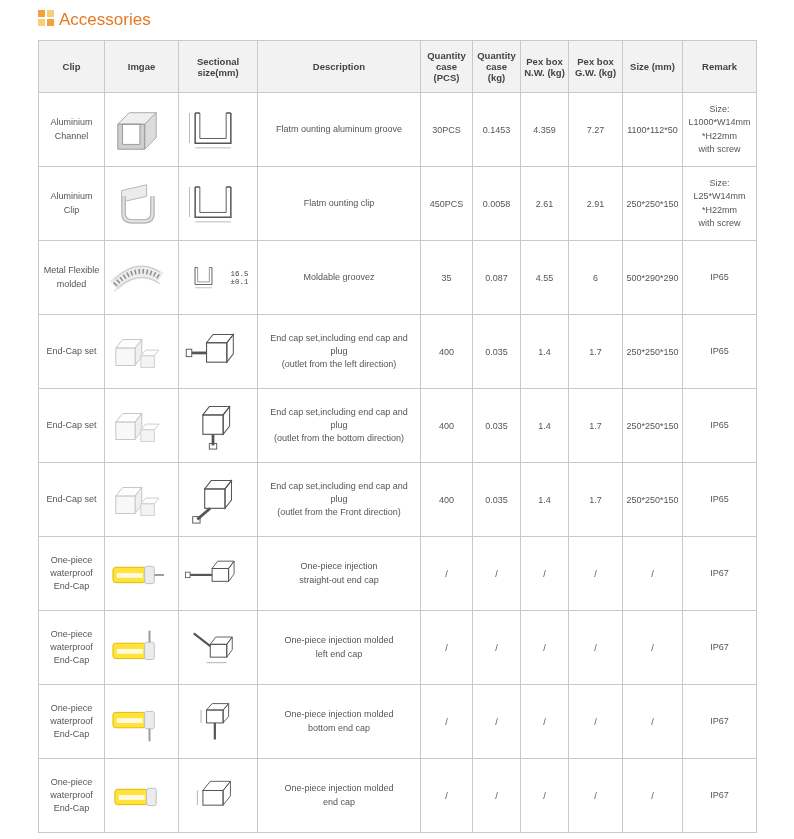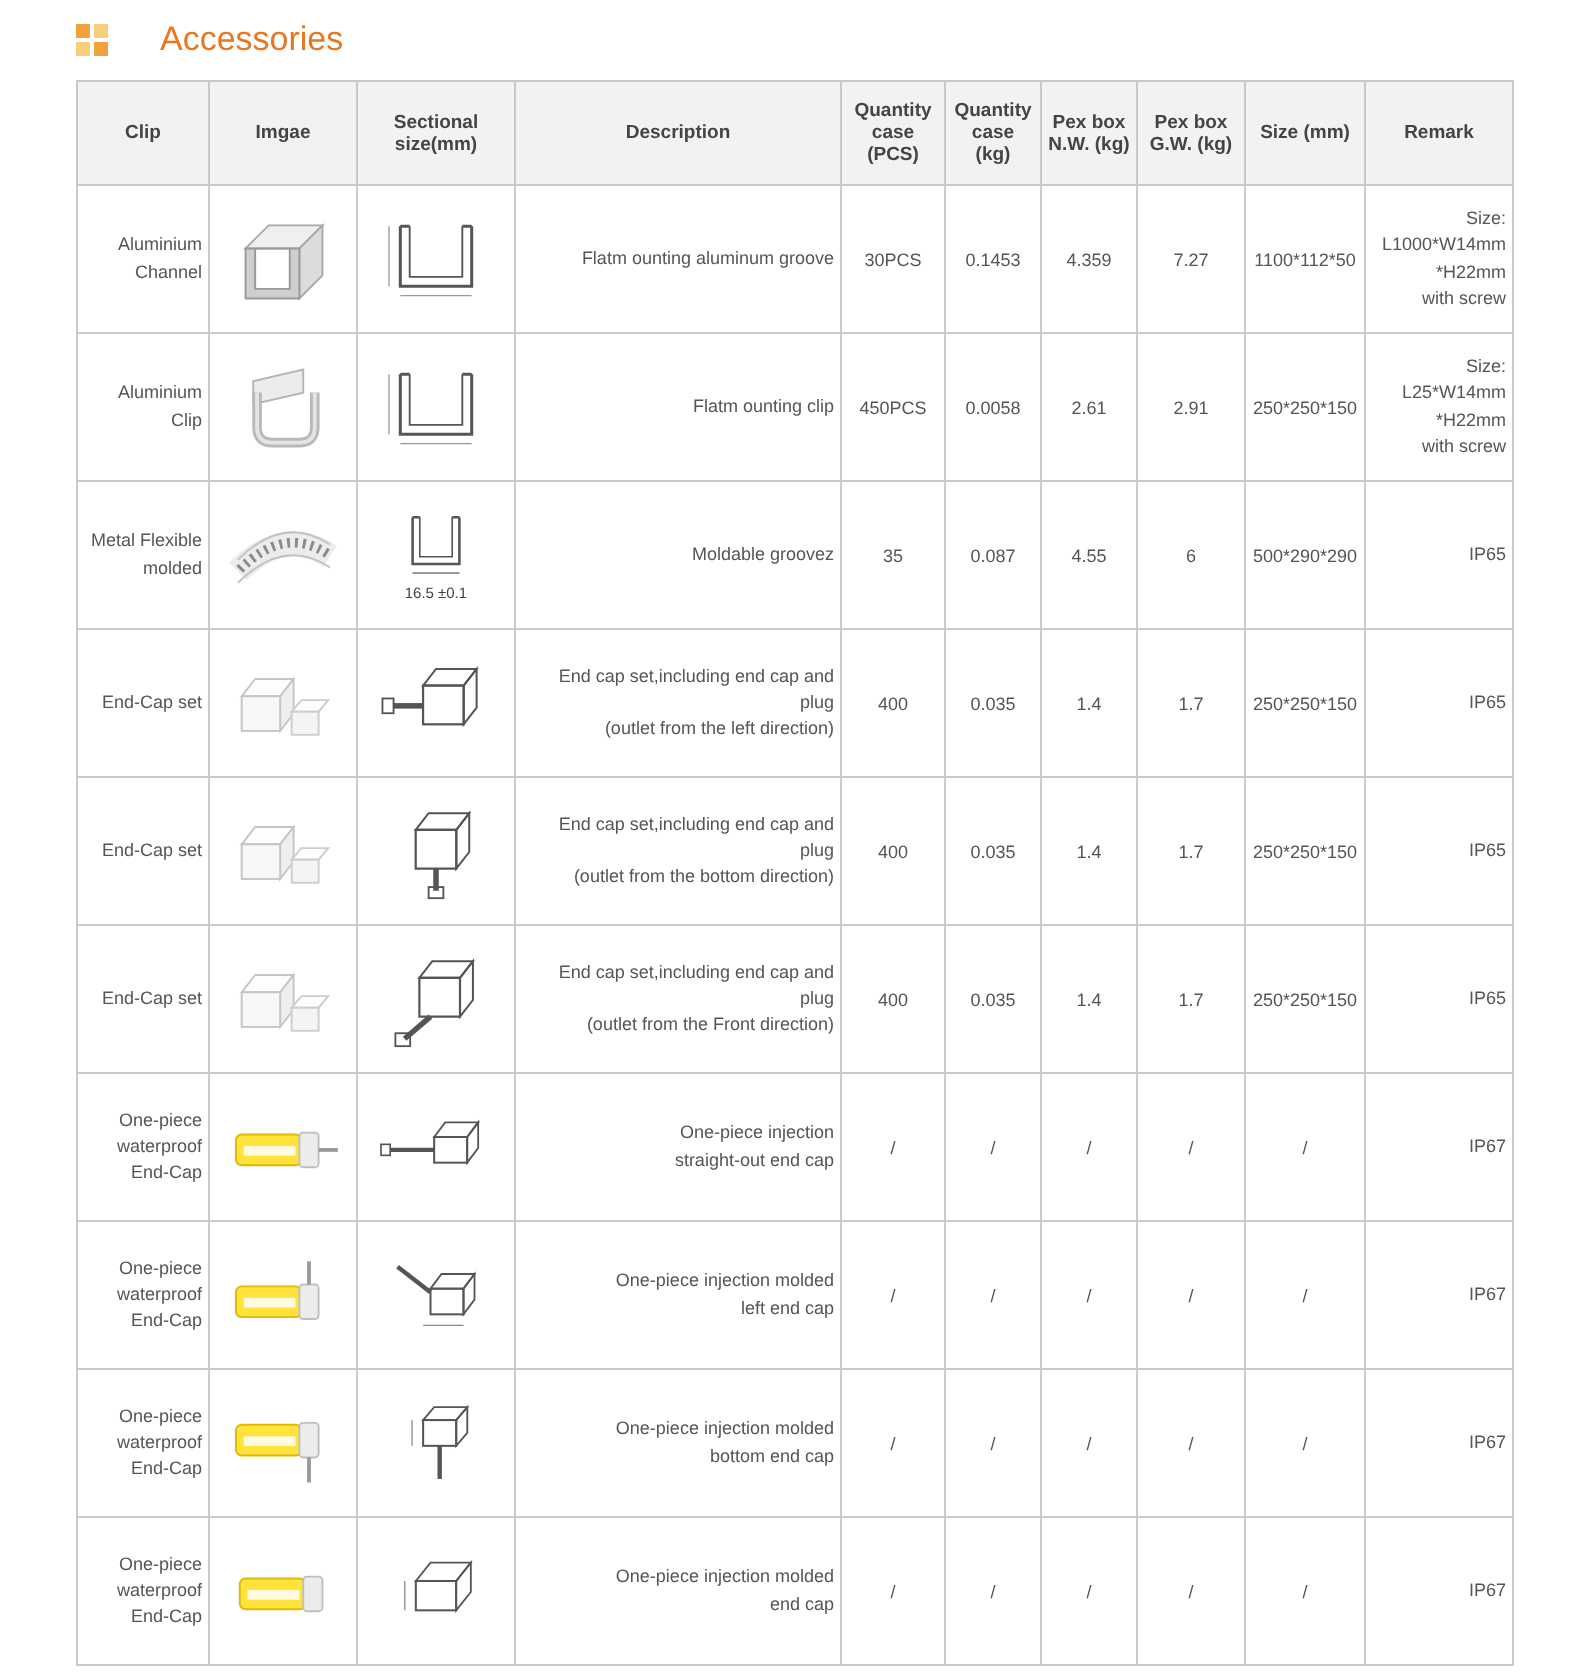--- a/index.html
+++ b/index.html
@@ -1,28 +1,28 @@
 <!DOCTYPE html>
 <html><head>
 <meta charset="utf-8">
 <style>
   html,body{margin:0;padding:0;background:#fff;}
   body{width:794px;height:839px;font-family:"Liberation Sans",sans-serif;color:#555;overflow:hidden;}
   .page{padding:8px 0 0 38px;}
-  .title-bar{display:flex;align-items:center;gap:26px;margin:2px 0 10px 0;}
+  .title-bar{display:flex;gap:5px;margin:2px 0 10px 0;}
   .logo{display:grid;grid-template-columns:7px 7px;grid-template-rows:7px 7px;gap:2px;}
   .logo span{display:block;width:7px;height:7px;}
   .title{font-size:17px;font-weight:400;margin:0;}
   table{border-collapse:collapse;table-layout:fixed;width:718px;font-size:9px;color:#555;}
   th,td{border:1px solid #c9c9c9;text-align:center;vertical-align:middle;padding:2px 3px;overflow:hidden;}
   thead tr{height:52px;}
   thead th{background:#f2f2f2;font-weight:bold;font-size:9.5px;color:#444;}
   tbody tr{height:74px;}
-  .pre{white-space:pre-line;line-height:1.45;text-align:right;}
-  .imgwrap{display:flex;flex-direction:column;align-items:center;justify-content:flex-end;}
+  .pre{white-space:pre-line;line-height:1.45;}
+  .imgwrap{display:flex;flex-direction:row;align-items:center;justify-content:flex-start;font-family:Liberation Mono, monospace;}
   .note{font-size:7.5px;color:#444;margin-top:1px;}
   svg{display:block;}
 </style>
 </head>
 <body>
 
 <div class="page">
   <div class="title-bar">
     <span class="logo">
         <span style="background: rgb(242, 162, 60);"></span>

